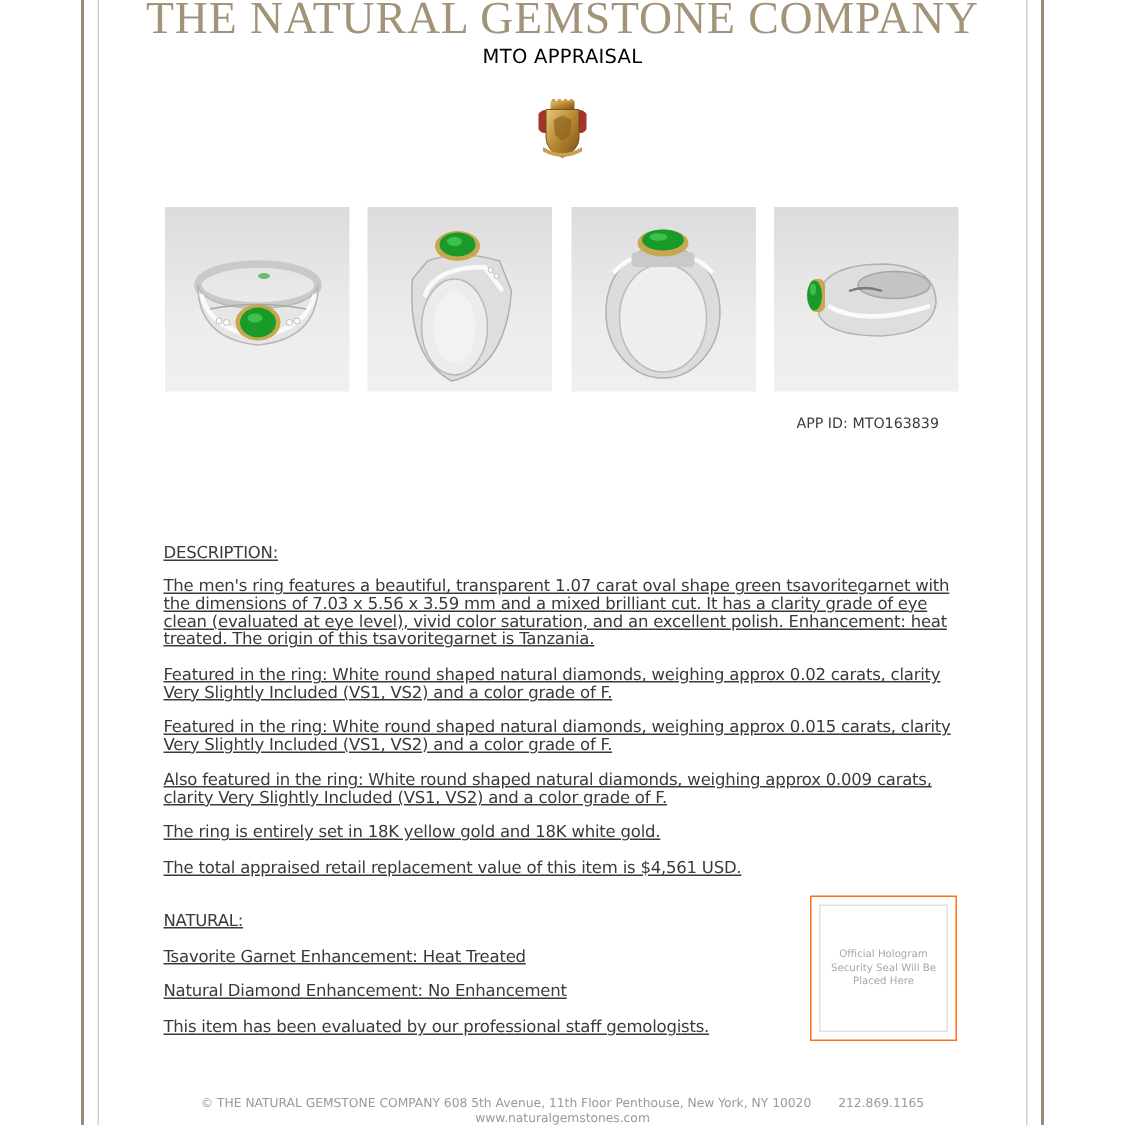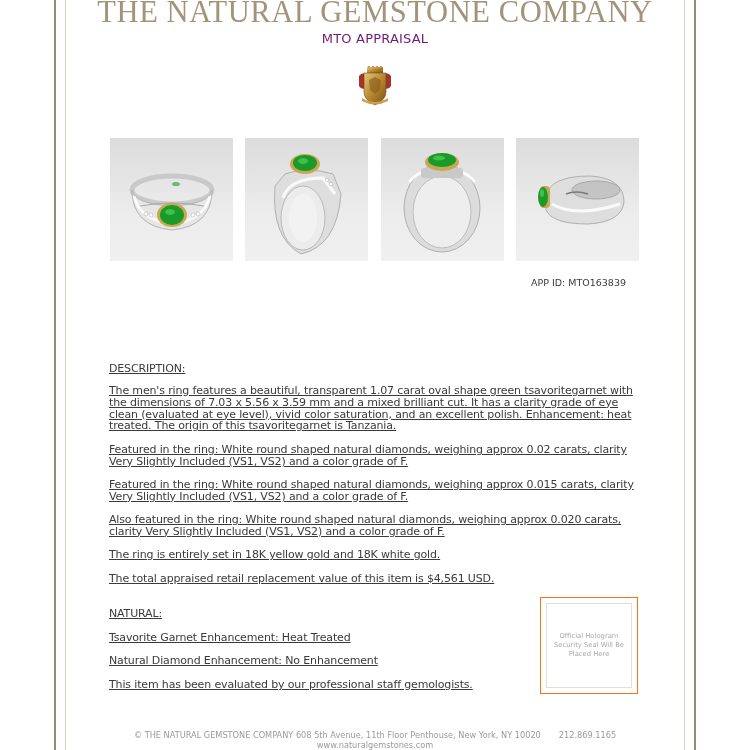--- a/index.html
+++ b/index.html
@@ -14,21 +14,21 @@
     .frame-inner-r { position: absolute; left: 684px; top: 0; width: 1px; height: 750px; background: #d9d0c5; }
     .frame-outer-r { position: absolute; left: 694px; top: 0; width: 2px; height: 750px; background: #9c8b73; }
 
     .company-title {
       position: absolute; left: 66px; width: 618px; top: -3px; text-align: center;
       font-family: "Liberation Serif", serif; font-size: 30.5px; letter-spacing: 0.6px;
       color: #a39379; white-space: nowrap; line-height: 30px;
     }
     .doc-title {
       position: absolute; left: 66px; width: 618px; top: 31px; text-align: center;
-      font-family: "DejaVu Sans", sans-serif; font-size: 13px; color: #701a75; letter-spacing: 0.2px;
+      font-family: "DejaVu Sans", sans-serif; font-size: 13px; color: #000000; letter-spacing: 0.2px;
     }
     .crest {
       position: absolute; left: 356px; top: 66px; width: 38px; height: 42px;
     }
 
     .gallery { position: absolute; left: 110px; top: 138px; width: 530px; height: 124px; }
     .thumb {
       position: absolute; top: 0; width: 123px; height: 123px;
       background: linear-gradient(180deg, #dcdcdc 0%, #ececec 60%, #f0f0f0 100%);
       overflow: hidden; cursor: pointer;
@@ -150,21 +150,21 @@
     </svg>
   </div>
 </div>
 
 <div class="app-id">APP ID: MTO163839</div>
 
 <div class="body-text" style="top:363px;">DESCRIPTION:</div>
 <div class="body-text" style="top:385px;">The men's ring features a beautiful, transparent 1.07 carat oval shape green tsavoritegarnet with the dimensions of 7.03 x 5.56 x 3.59 mm and a mixed brilliant cut. It has a clarity grade of eye clean (evaluated at eye level), vivid color saturation, and an excellent polish. Enhancement: heat treated. The origin of this tsavoritegarnet is Tanzania.</div>
 <div class="body-text" style="top:444px;">Featured in the ring: White round shaped natural diamonds, weighing approx 0.02 carats, clarity Very Slightly Included (VS1, VS2) and a color grade of F.</div>
 <div class="body-text" style="top:479px;">Featured in the ring: White round shaped natural diamonds, weighing approx 0.015 carats, clarity Very Slightly Included (VS1, VS2) and a color grade of F.</div>
-<div class="body-text" style="top:514px;">Also featured in the ring: White round shaped natural diamonds, weighing approx 0.020 carats, clarity Very Slightly Included (VS1, VS2) and a color grade of F.</div>
+<div class="body-text" style="top:514px;">Also featured in the ring: White round shaped natural diamonds, weighing approx 0.009 carats, clarity Very Slightly Included (VS1, VS2) and a color grade of F.</div>
 <div class="body-text" style="top:549px;">The ring is entirely set in 18K yellow gold and 18K white gold.</div>
 <div class="body-text" style="top:573px;">The total appraised retail replacement value of this item is $4,561 USD.</div>
 
 <div class="body-text" style="top:608px;">NATURAL:</div>
 <div class="body-text" style="top:632px;">Tsavorite Garnet Enhancement: Heat Treated</div>
 <div class="body-text" style="top:655px;">Natural Diamond Enhancement: No Enhancement</div>
 <div class="body-text" style="top:679px;">This item has been evaluated by our professional staff gemologists.</div>
 
 <div class="hologram-outer">
   <div class="hologram-inner">

